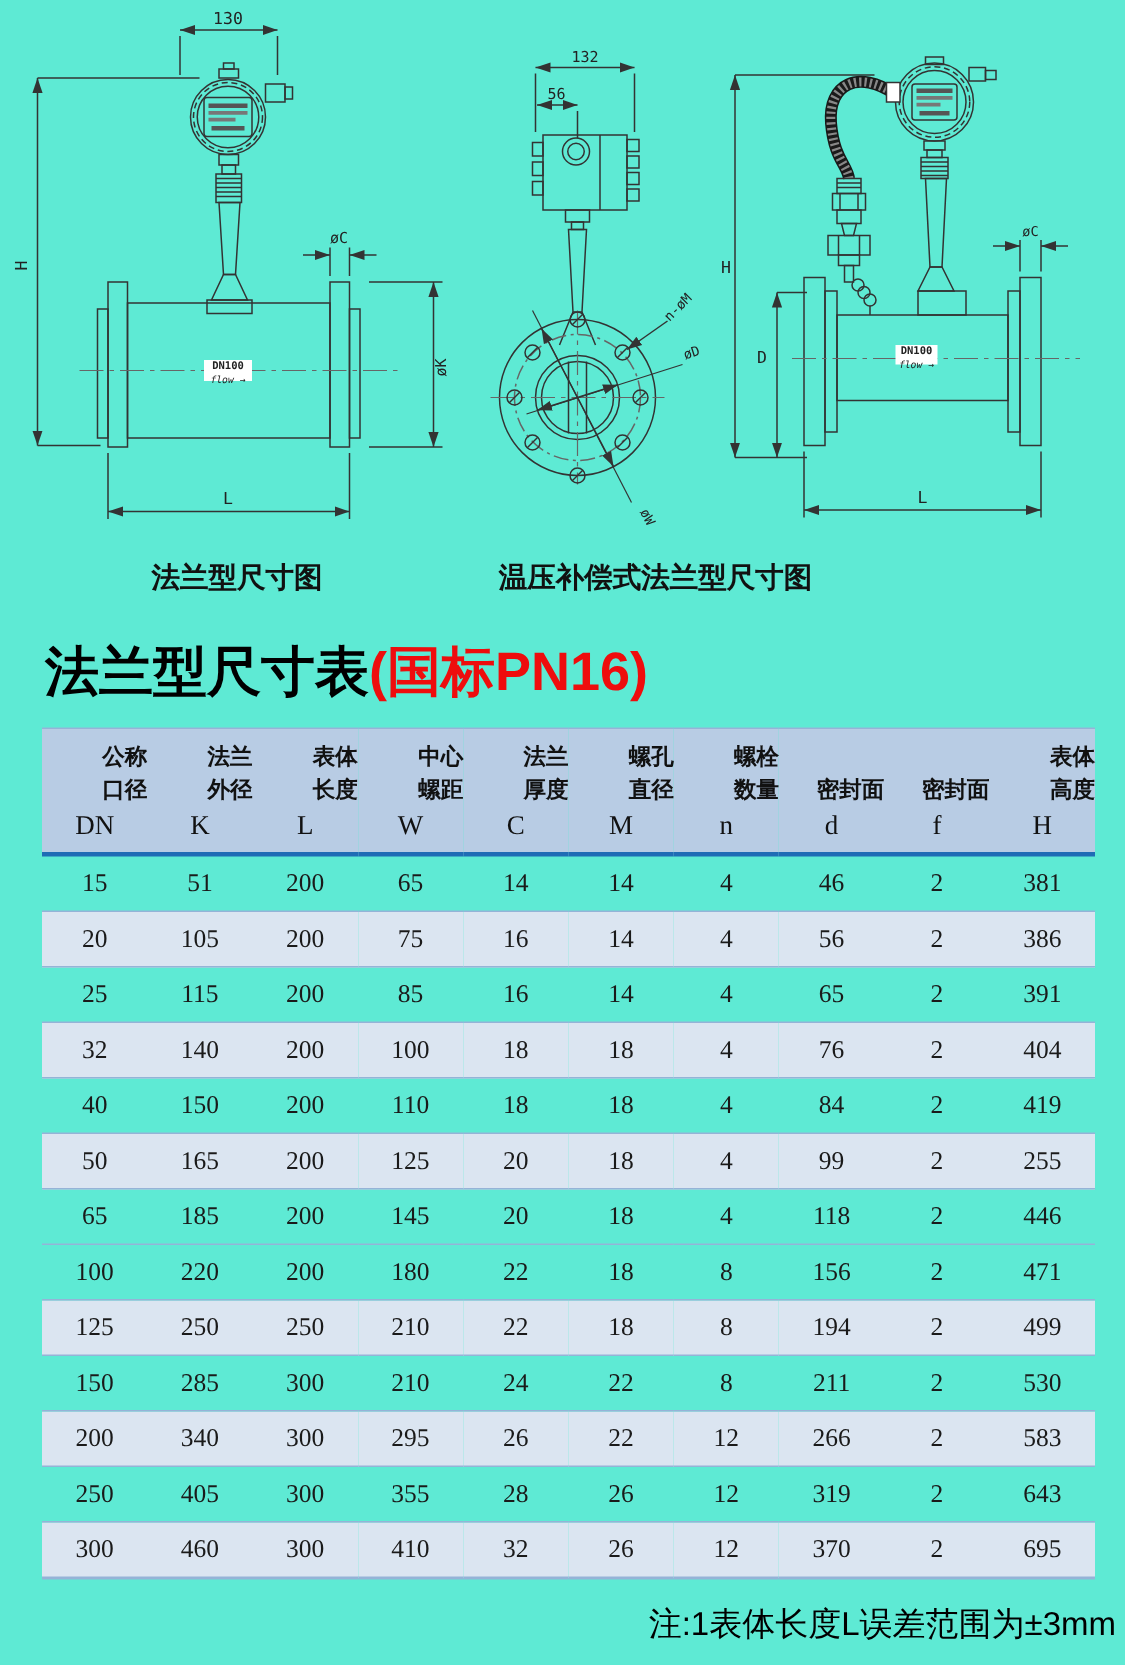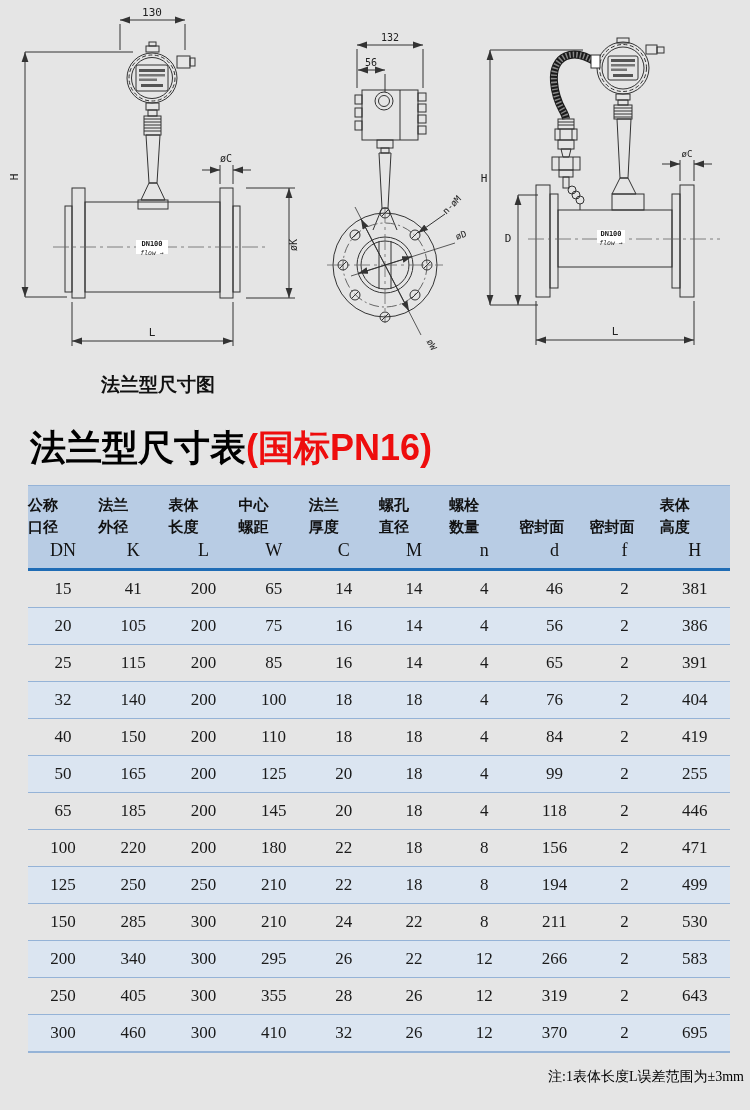--- a/index.html
+++ b/index.html
@@ -1,41 +1,41 @@
 <!DOCTYPE html>
 <html><head>
 <meta charset="utf-8">
 <style>
   html,body{margin:0;padding:0;background:#fff;}
-  .page{position:relative;width:750px;height:1110px;background:#e5e5e5;overflow:hidden;
+  .page{position:relative;width:750px;height:1110px;background:#5eead4;overflow:hidden;
         font-family:"Liberation Sans",sans-serif;color:#111;}
   .dwg{position:absolute;}
   #dwg-left{left:5px;top:5px;}
   #dwg-mid{left:305px;top:20px;}
   #dwg-right{left:480px;top:18px;}
   .caption{position:absolute;top:372px;font-size:19px;font-weight:700;color:#111;
            transform:translateX(-50%);white-space:nowrap;}
   .cap-left{left:158px;}
   .cap-right{left:437px;}
   .title{position:absolute;left:30px;top:424px;margin:0;font-size:36px;font-weight:700;
          color:#000;white-space:nowrap;}
   .title .red{color:#ee0d0d;}
   table.dim-table{position:absolute;left:28px;top:485px;width:702px;border-collapse:collapse;
          table-layout:fixed;}
   table.dim-table thead th{background:#b8cce4;border-top:1px solid #95b3d7;
          border-bottom:3px solid #1f6cb5;padding:8px 0 6px 0;font-weight:700;vertical-align:top;}
-  .h-cn{height:22px;line-height:22px;font-size:15px;font-weight:700;text-align:left;color:#111;}
+  .h-cn{height:22px;line-height:22px;font-size:15px;font-weight:700;text-align:right;color:#111;}
   .h-letter{height:24px;line-height:24px;font-size:18px;font-weight:400;text-align:center;
          font-family:"Liberation Serif",serif;color:#111;}
   table.dim-table td{height:34px;text-align:center;vertical-align:middle;
          font-family:"Liberation Serif",serif;font-size:17px;color:#1a1a1a;
          border-bottom:1px solid #95b3d7;}
   table.dim-table tr.stripe{background:#dbe5f1;}
   table.dim-table tbody tr:last-child td{border-bottom:2px solid #95b3d7;}
-  .note{position:absolute;right:6px;top:1068px;font-size:14px;color:#000;white-space:nowrap;font-family:Liberation Serif, serif;}
+  .note{position:absolute;right:6px;top:1068px;font-size:22px;color:#000;white-space:nowrap;}
   svg text{font-family:"DejaVu Sans Mono","Liberation Mono",monospace;fill:#222;}
 </style>
 </head>
 <body>
 
 <div class="page">
 
   <svg id="dwg-left" class="dwg" width="300" height="365" viewBox="0 0 300 365">
     <defs>
       <marker id="ar1" markerWidth="11" markerHeight="8" refX="10" refY="4" orient="auto-start-reverse" markerUnits="userSpaceOnUse">
@@ -261,20 +261,21 @@
       <text x="4" y="164">H</text>
       <text x="28" y="224">D</text>
       <text x="207" y="139" font-size="9">øC</text>
       <text x="135" y="317">L</text>
       <text x="131" y="218" font-size="7" font-weight="bold">DN100</text>
       <text x="131" y="227" font-size="6.5" font-style="italic">flow →</text>
     </g>
   </svg>
 
   <div class="caption cap-left">法兰型尺寸图</div>
+  <div class="caption cap-right">温压补偿式法兰型尺寸图</div>
 
   <h1 class="title"><span>法兰型尺寸表</span><span class="red">(国标PN16)</span></h1>
 
   <table class="dim-table">
     <thead>
       <tr>
           <th>
             <div class="h-cn">公称</div>
             <div class="h-cn">口径</div>
             <div class="h-letter">DN</div>
@@ -322,21 +323,21 @@
           <th>
             <div class="h-cn">表体</div>
             <div class="h-cn">高度</div>
             <div class="h-letter">H</div>
           </th>
         </tr>
     </thead>
     <tbody>
         <tr>
           <td>15</td>
-          <td>41</td>
+          <td>51</td>
           <td>200</td>
           <td>65</td>
           <td>14</td>
           <td>14</td>
           <td>4</td>
           <td>46</td>
           <td>2</td>
           <td>381</td>
         </tr>
         <tr class="stripe">

